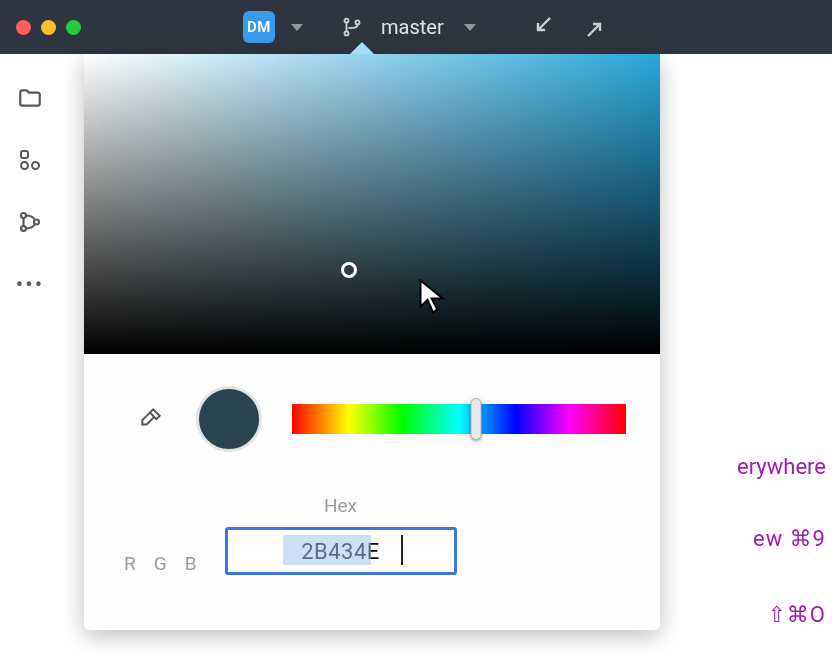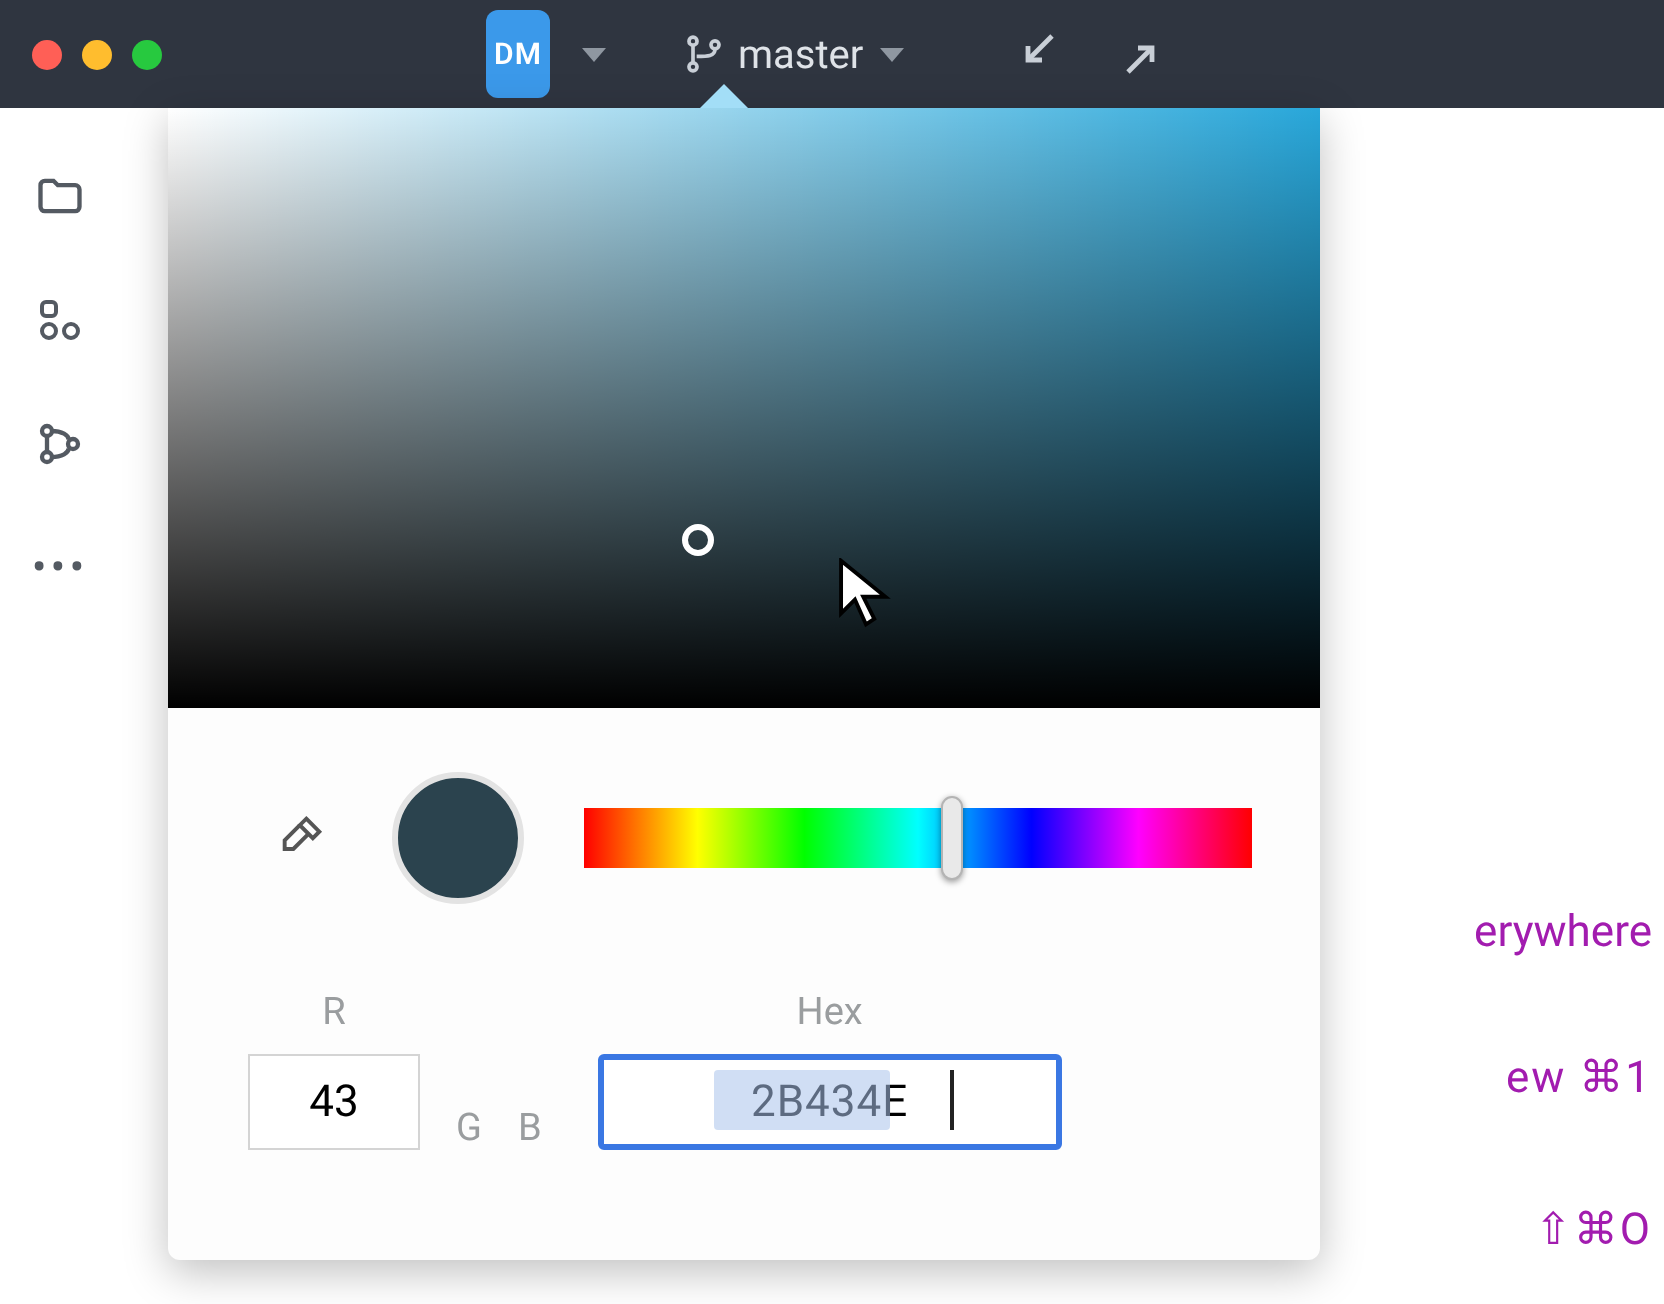--- a/index.html
+++ b/index.html
@@ -27,26 +27,26 @@
     padding-left:16px;color:var(--text-top);font-size:20px;
   }
   .traffic{display:flex;gap:10px;margin-right:140px}
   .dot{width:15px;height:15px;border-radius:50%}
   .dot.red{background:#ff5f56}
   .dot.yel{background:#ffbd2e}
   .dot.grn{background:#27c93f}
 
   .proj{display:flex;align-items:center;gap:12px;cursor:pointer}
   .proj-badge{
-    width:32px;height:44px;border-radius:6px;background:#3b99ea;color:#fff;
+    width:32px;height:32px;border-radius:6px;background:#3b99ea;color:#fff;
     display:flex;align-items:center;justify-content:center;font-weight:600;font-size:15px;letter-spacing:.5px;
   }
   .chev{width:0;height:0;border-left:6px solid transparent;border-right:6px solid transparent;border-top:7px solid #8f97a1;margin-left:4px}
 
-  .branch{display:flex;align-items:center;gap:4px;margin-left:14px;cursor:pointer}
+  .branch{display:flex;align-items:center;gap:16px;margin-left:14px;cursor:pointer}
 
   .top-icons{display:flex;gap:30px;margin-left:30px}
   .top-ico{width:26px;height:26px;color:#c9cfd7;display:flex;align-items:center;justify-content:center}
 
   
   .sidebar{
     position:absolute;top:var(--topbar-h);left:0;bottom:0;width:var(--sidebar-w);
     background:#fff;display:flex;flex-direction:column;align-items:center;gap:34px;padding-top:30px;
   }
   .side-ico{width:28px;height:28px;color:#545a62;display:flex;align-items:center;justify-content:center;cursor:pointer}
@@ -195,21 +195,21 @@
       <path d="M6 8.3v7.4"></path>
         <path d="M8 6c5 0 8 2 8 4"></path>
         <path d="M16 14c0 2-3 4-8 4"></path>
     </svg>
   </span>
   <span class="side-ico" style="font-size:22px;letter-spacing:2px">•••</span>
 </div>
 
 <div class="main">
   <div class="bg-line bg1">erywhere</div>
-  <div class="bg-line bg2 sc">ew ⌘1</div>
+  <div class="bg-line bg2 sc">ew ⌘9</div>
   <div class="bg-line bg3 sc">⇧⌘O</div>
 </div>
 
 <div class="panel">
   <div class="arrow-up"></div>
 
   <div class="sat-area" id="satArea" style="background: linear-gradient(to top, rgb(0, 0, 0) 0%, rgba(0, 0, 0, 0) 100%), linear-gradient(to right, rgb(255, 255, 255) 0%, rgba(255, 255, 255, 0) 100%), rgb(40, 167, 218);">
     <div class="sat-cursor" id="satCursor" style="left: 46%; top: 72%;"></div>
     <svg class="fake-cursor" style="left:335px;top:225px" width="28" height="36" viewBox="0 0 20 26">
       <path d="M1 1 1 20 6 15 10 24 13 22 9 14 17 14Z" fill="#fff" stroke="#000" stroke-width="1.4"></path>
@@ -225,21 +225,20 @@
     </span>
     <div class="swatch" id="swatch" style="background: rgb(43, 67, 78);"></div>
     <div class="hue">
       <div class="hue-thumb" id="hueThumb" style="left: 55%;"></div>
     </div>
   </div>
 
   <div class="row2">
     <div class="field rgb">
       <span class="flabel">R</span>
-      <input class="finput" value="43" style="">
     </div>
     <div class="field rgb">
       <span class="flabel">G</span>
     </div>
     <div class="field rgb">
       <span class="flabel">B</span>
     </div>
     <div class="field hex">
       <span class="flabel">Hex</span>
       <div class="selwrap">

